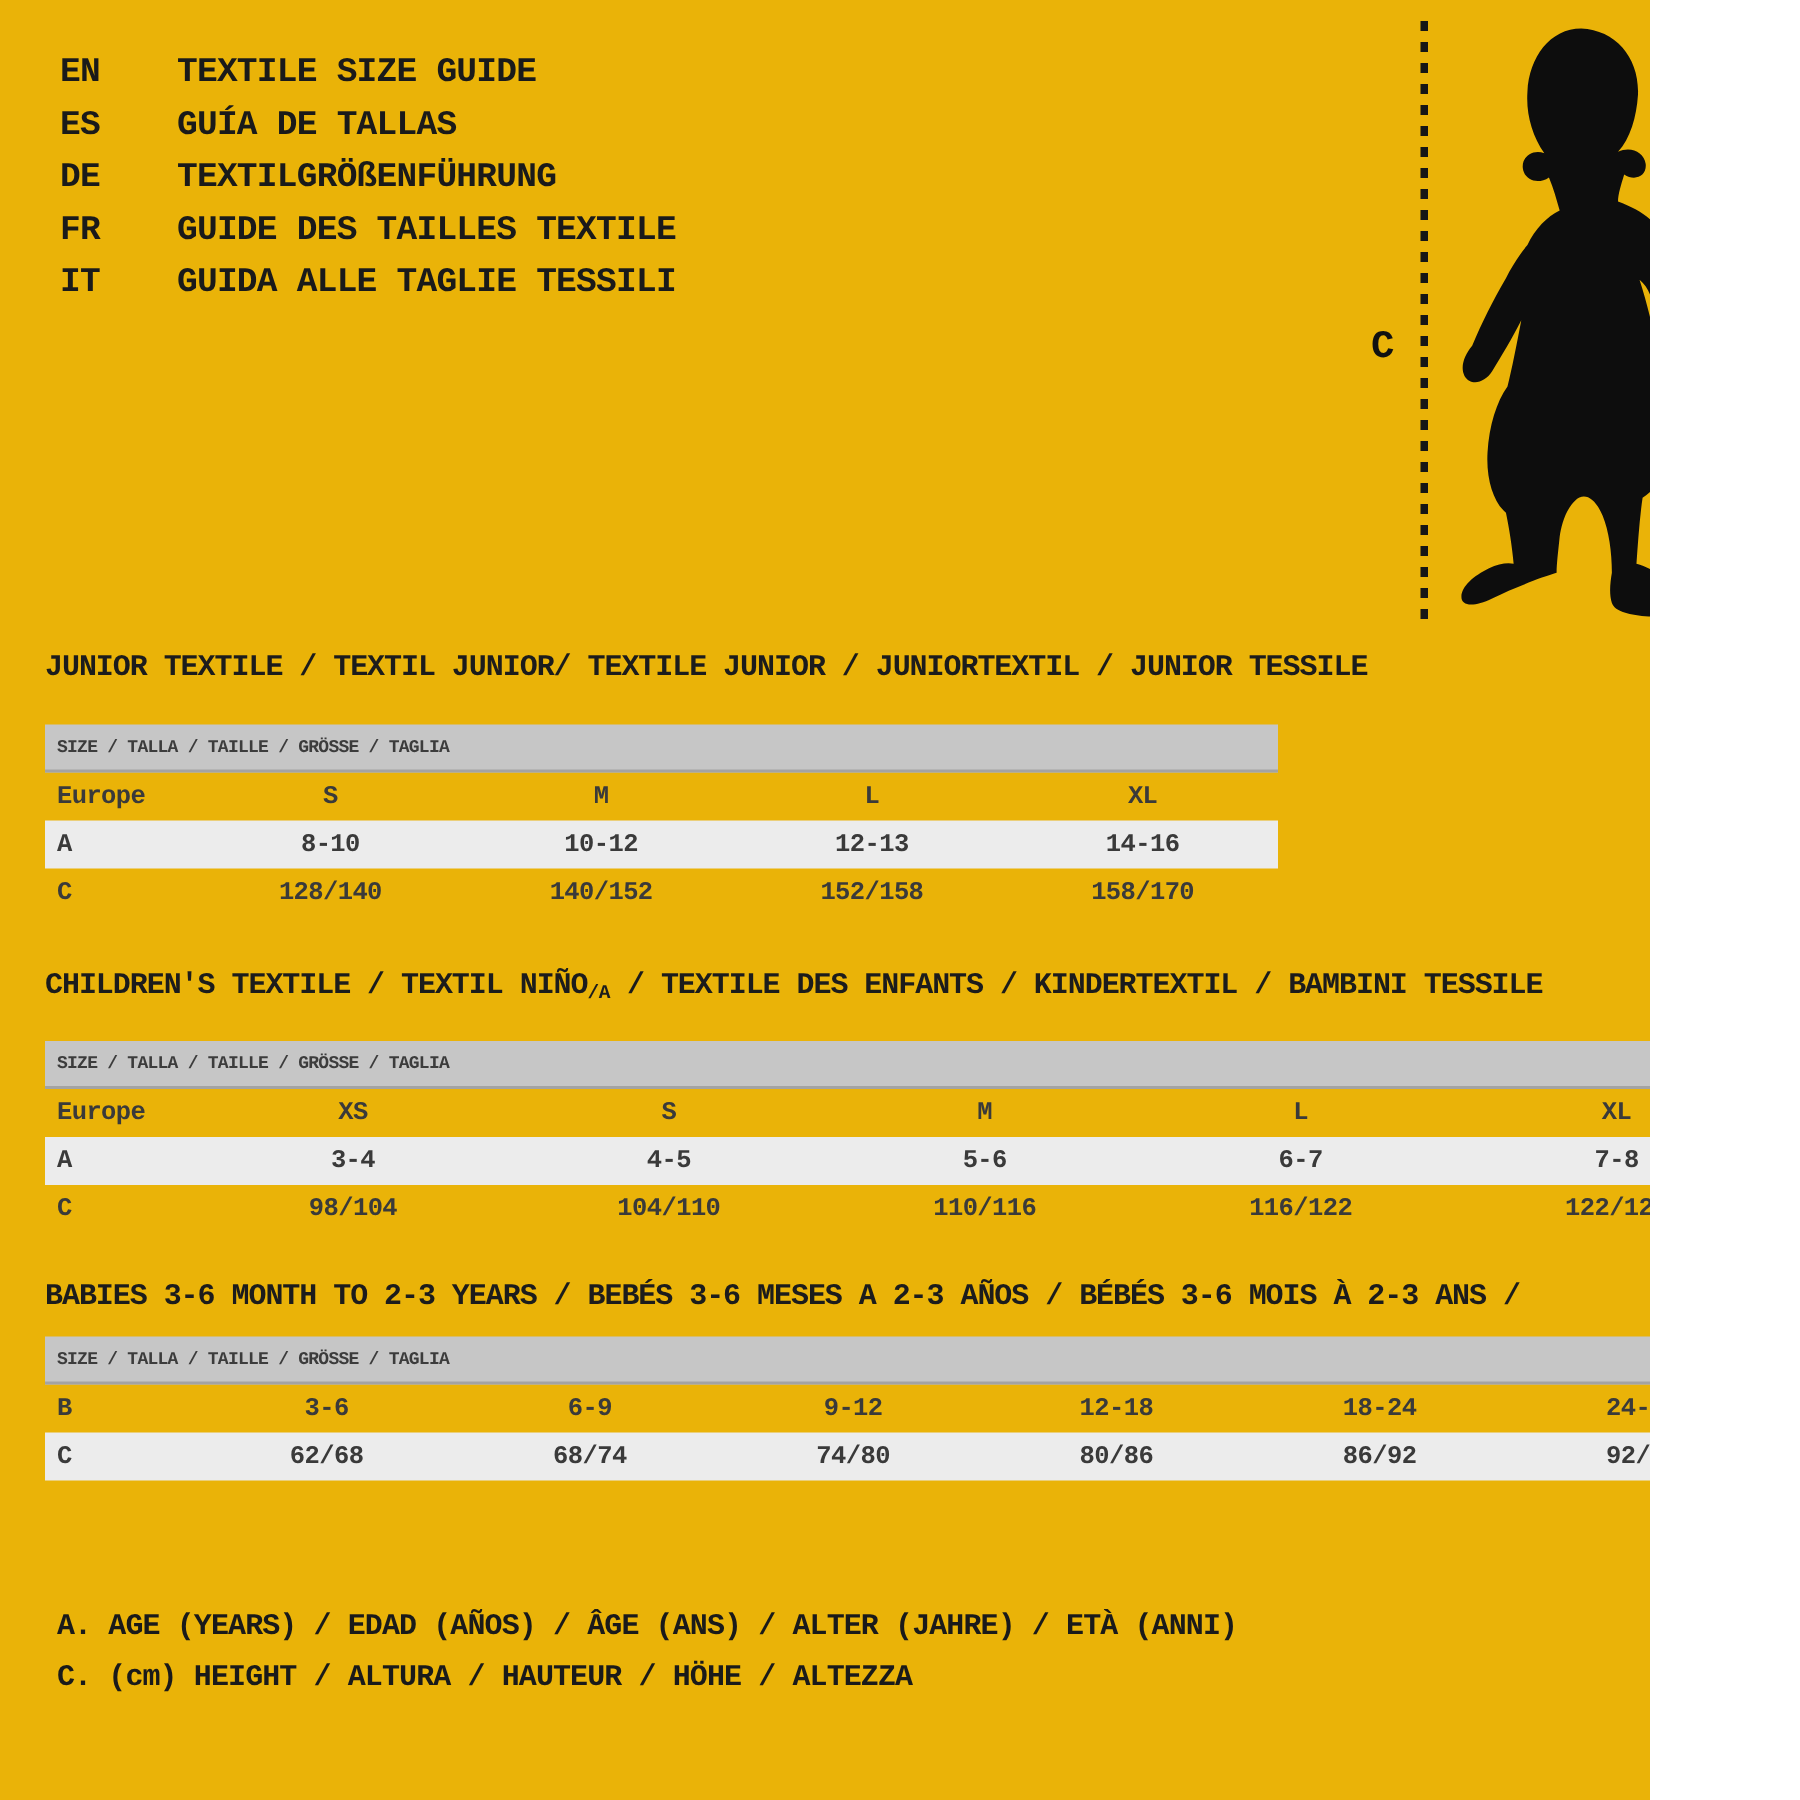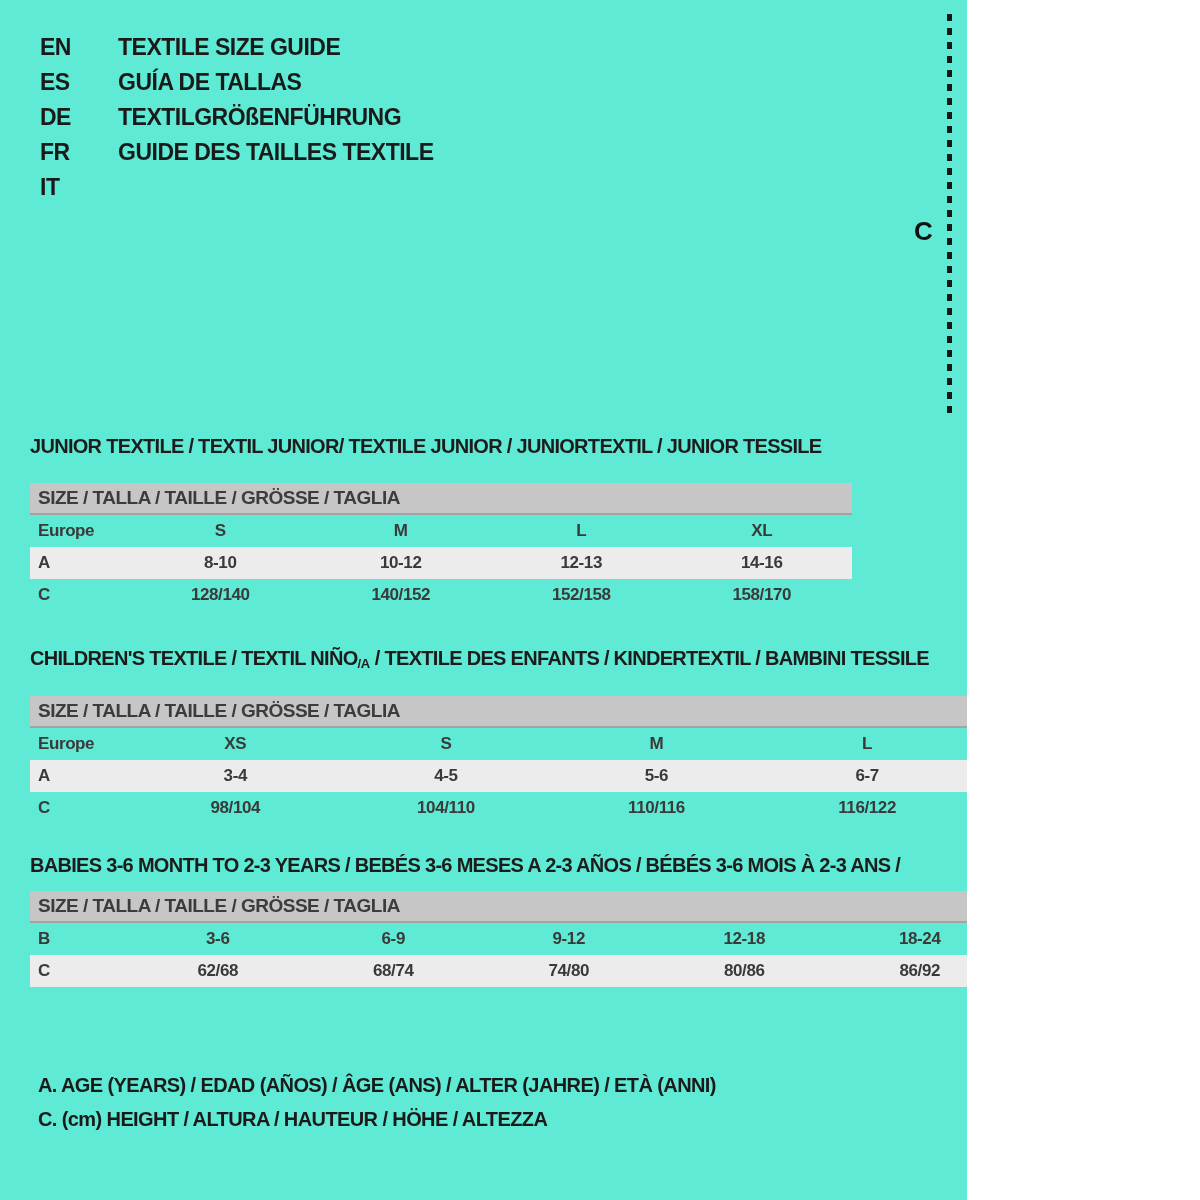--- a/index.html
+++ b/index.html
@@ -1,18 +1,18 @@
 <!DOCTYPE html>
 <html><head>
 <meta charset="utf-8">
 <style>
   html,body{margin:0;padding:0;background:#fff;}
   .page{
-    position:relative;width:967px;height:1200px;background:#5eead4;
-    font-family:Liberation Sans, sans-serif;color:#1c1c1c;overflow:hidden;
+    position:relative;width:1100px;height:1200px;background:#eab308;
+    font-family:Liberation Mono, monospace;color:#1c1c1c;overflow:hidden;
   }
 
   
   .langs{position:absolute;left:40px;top:30px;}
   .lang-row{display:grid;grid-template-columns:78px auto;height:35px;align-items:center;}
   .lang-code,.lang-title{font-size:23px;font-weight:bold;letter-spacing:-0.5px;white-space:nowrap;color:#1a1a1a;}
 
   
   .dashline{
     position:absolute;left:947px;top:14px;width:5px;height:402px;
@@ -30,21 +30,21 @@
     font-size:20px;font-weight:bold;letter-spacing:-0.7px;white-space:nowrap;
     line-height:24px;color:#1c1c1c;
   }
   .sec-title .sub{font-size:13px;position:relative;top:3px;letter-spacing:-0.3px;}
   #sec-junior .sec-title{margin-bottom:25px;}
   #sec-children .sec-title{margin-bottom:23px;}
   #sec-babies .sec-title{line-height:34px;}
   #sec-babies .title-block{margin-bottom:9px;}
   .size-bar{
     height:30px;background:#c6c6c6;border-bottom:2px solid #a3a3a3;
-    font-size:19px;font-weight:bold;color:#3c3c3c;line-height:30px;
+    font-size:12px;font-weight:bold;color:#3c3c3c;line-height:30px;
     padding-left:8px;letter-spacing:-0.5px;white-space:nowrap;
   }
   .trow{
     display:grid;height:32px;align-items:center;
     font-size:17px;font-weight:bold;color:#3a3a3a;letter-spacing:-0.4px;
   }
   .trow.shaded{background:#ececec;}
   .trow .lbl{padding-left:8px;text-align:left;}
   .trow .val{text-align:center;}
 
@@ -72,20 +72,21 @@
       <div class="lang-row">
         <span class="lang-code">DE</span>
         <span class="lang-title">TEXTILGRÖßENFÜHRUNG</span>
       </div>
       <div class="lang-row">
         <span class="lang-code">FR</span>
         <span class="lang-title">GUIDE DES TAILLES TEXTILE</span>
       </div>
       <div class="lang-row">
         <span class="lang-code">IT</span>
+        <span class="lang-title">GUIDA ALLE TAGLIE TESSILI</span>
       </div>
     </div>
 
   <div class="dashline"></div>
   <div class="c-label">C</div>
   <svg class="toddler" viewBox="0 0 170 405" preserveAspectRatio="none">
     <path fill="#0d0d0d" d="
       M90,6
       C113,7 128,26 127,50
       C126,65 122,79 114,88

